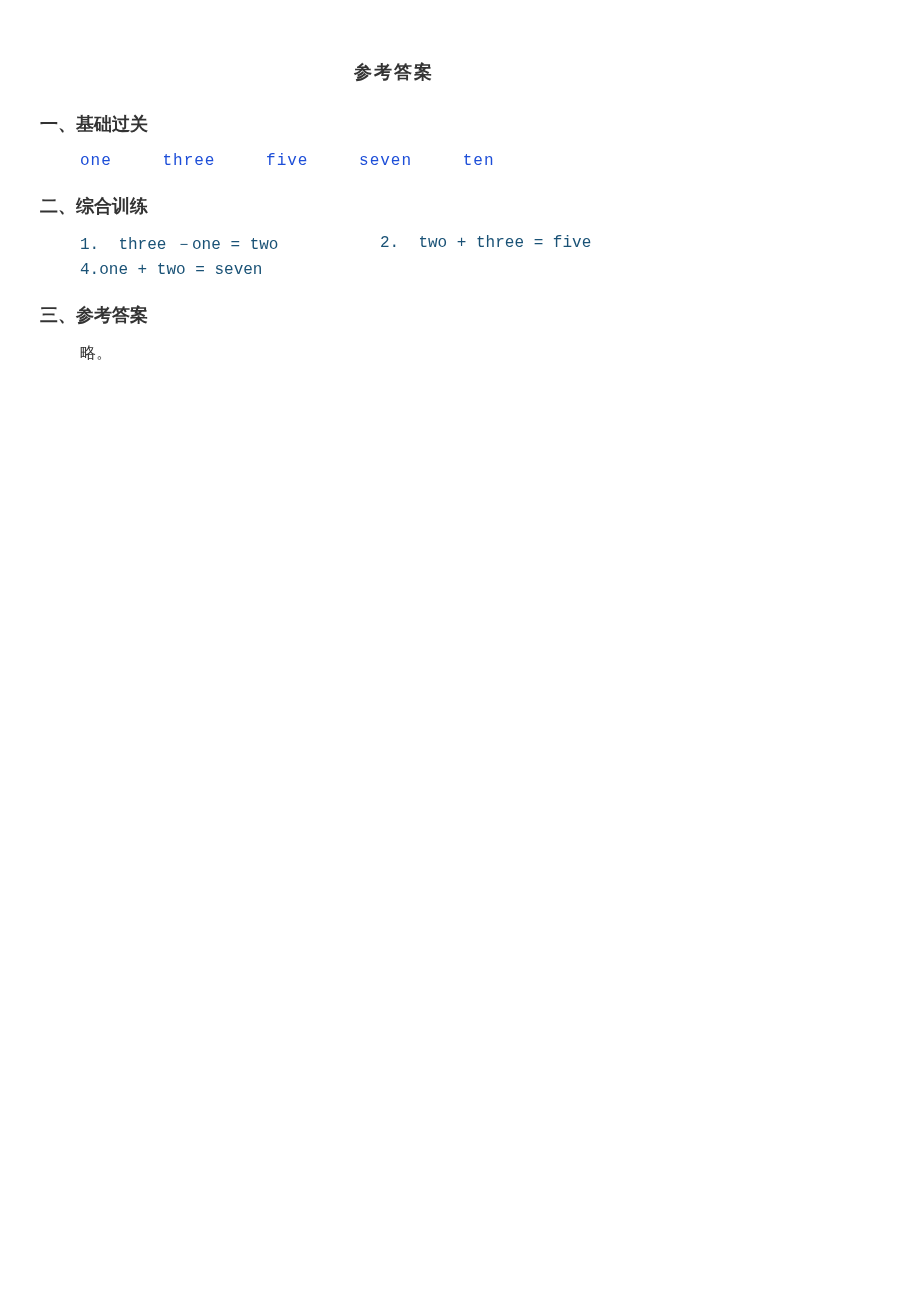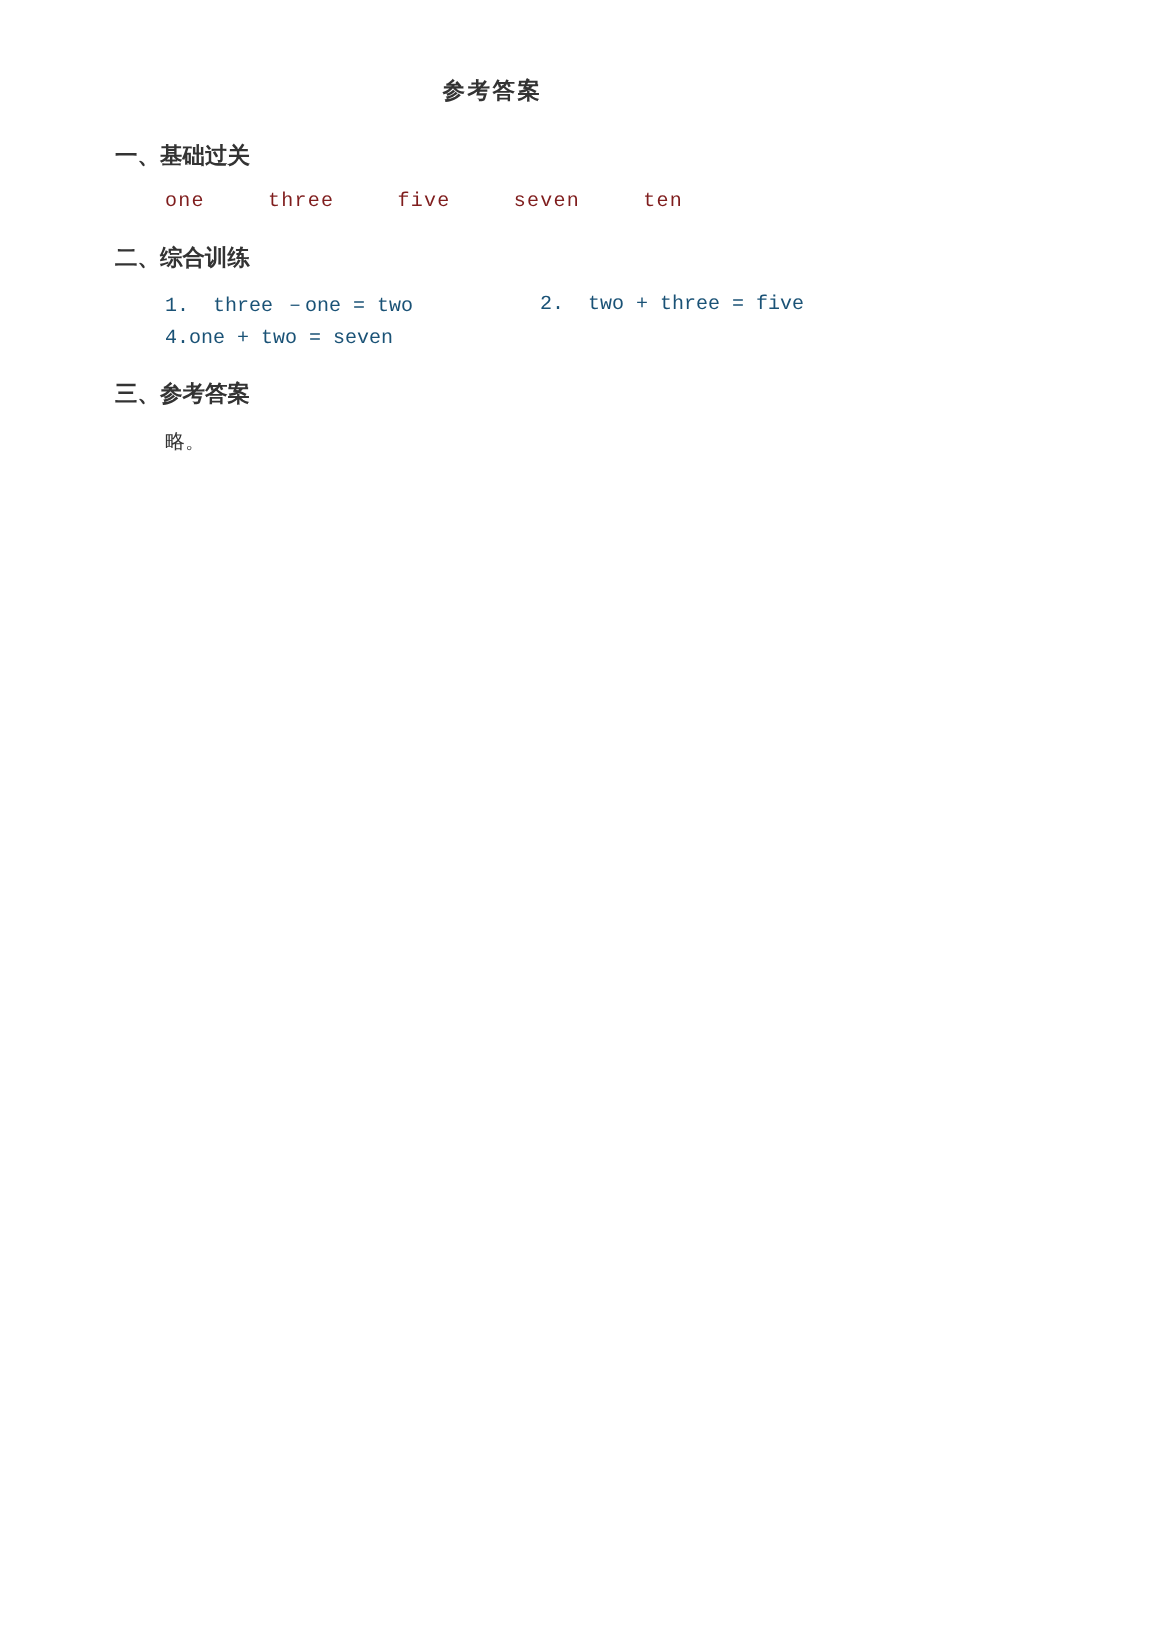--- a/index.html
+++ b/index.html
@@ -14,21 +14,21 @@
       font-size: 16px;
       color: #333;
       width: 920px;
       min-height: 1302px;
     }
 
     .page {
       width: 788px;
       min-height: 1302px;
       background: #ffffff;
-      padding: 60px 92px;
+      padding: 60px 40px;
     }
 
     .page-title {
       text-align: center;
       font-size: 18px;
       font-weight: bold;
       margin-bottom: 28px;
       letter-spacing: 2px;
     }
 
@@ -44,21 +44,21 @@
     }
 
     .section-content {
       padding-left: 40px;
       margin-bottom: 8px;
     }
 
     .answer-row {
       font-family: "Courier New", Courier, monospace;
       font-size: 16px;
-      color: #7f1d1d;
+      color: #1d4ed8;
       margin-bottom: 8px;
       letter-spacing: 1px;
     }
 
     .answer-row span {
       display: inline-block;
     }
 
     .exercises-row {
       display: flex;

